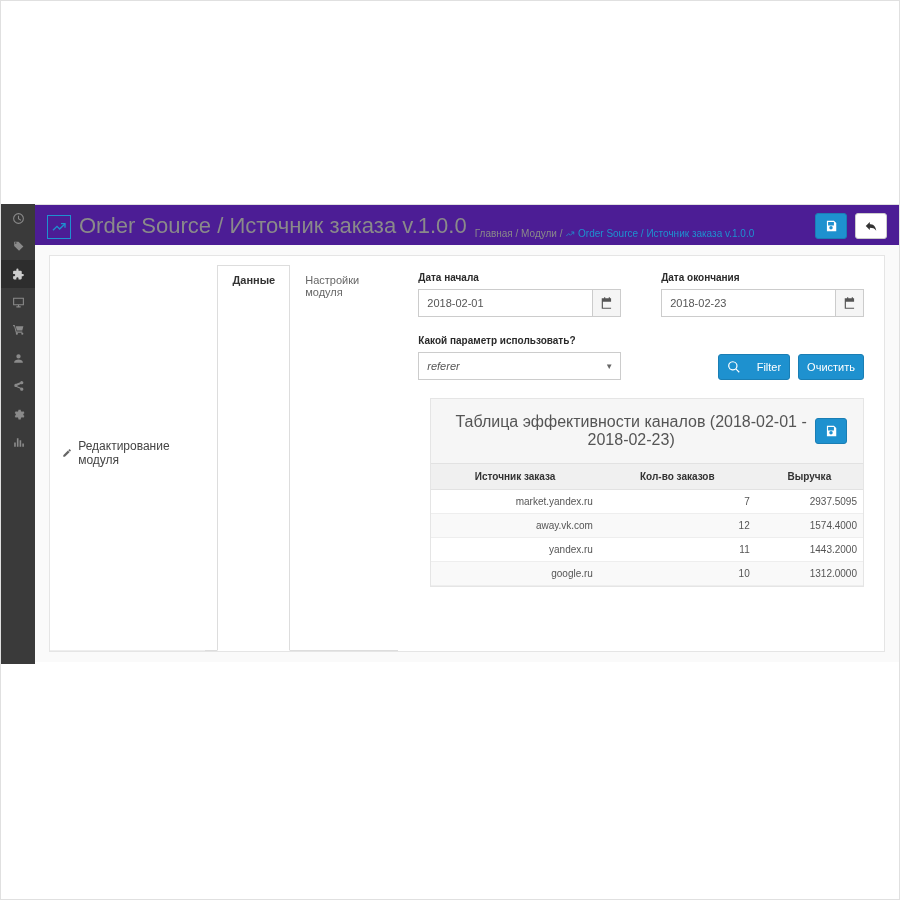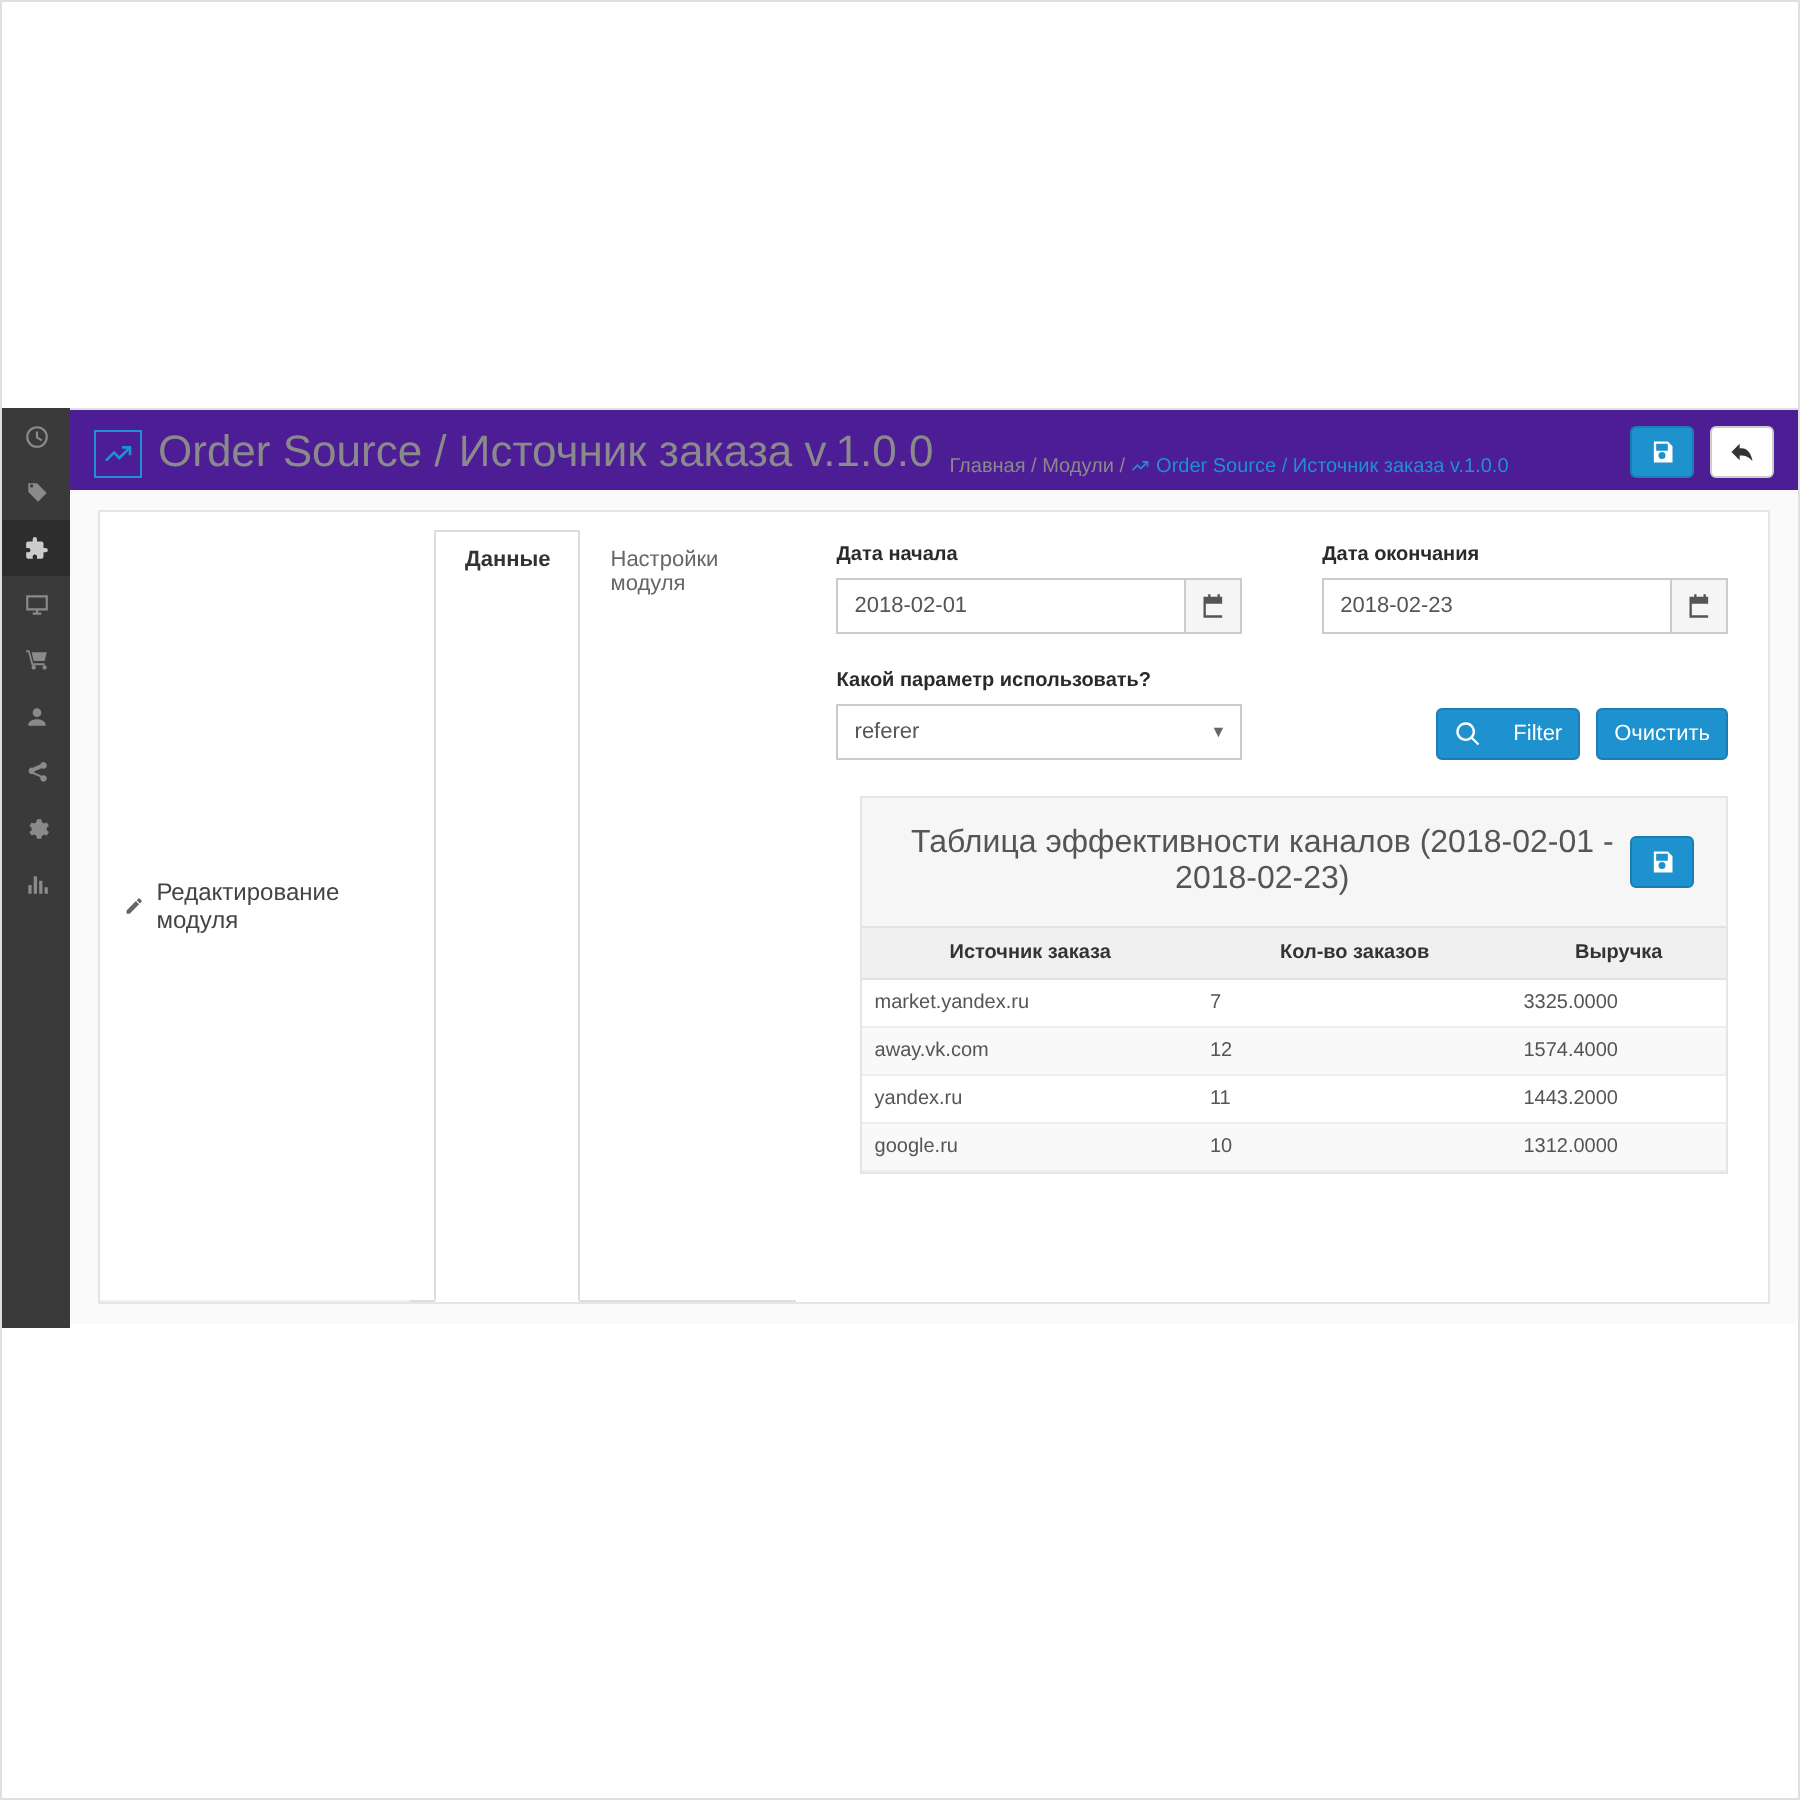--- a/index.html
+++ b/index.html
@@ -24,31 +24,31 @@
 .tab { padding: 8px 14px; font-size: 11px; color: #666; cursor: pointer; border: 1px solid transparent; border-bottom: none; position: relative; top: 1px; }
 .tab.active { border-color: #ddd; border-bottom: 1px solid #fff; background: #fff; color: #333; font-weight: bold; }
 .form-area { padding: 16px 20px; }
 .row { display: flex; gap: 40px; }
 .col { flex: 1; }
 .label { font-size: 10px; font-weight: bold; color: #2a2a2a; margin-bottom: 6px; display: block; }
 .input-group { display: flex; }
 .input-group input { flex: 1; border: 1px solid #ccc; padding: 6px 8px; font-size: 11px; color: #555; height: 28px; }
 .input-group .addon { width: 28px; height: 28px; border: 1px solid #ccc; border-left: none; background: #f5f5f5; display: flex; align-items: center; justify-content: center; }
 .select-wrap { position: relative; display: flex; }
-.select-wrap select { flex: 1; border: 1px solid #ccc; padding: 6px 8px; font-size: 11px; height: 28px; appearance: none; background: #fff; color: #555; }
+.select-wrap select { flex: 1; border: 1px solid #ccc; padding: 6px 8px; font-size: 11px; height: 28px; appearance: none; background: #fff; color: #555; font-style: italic; }
 .select-wrap .caret { position: absolute; right: 8px; top: 50%; transform: translateY(-50%); font-size: 8px; color: #666; pointer-events: none; }
 .form-row2 { display: flex; align-items: flex-end; margin-top: 18px; gap: 40px; }
 .form-row2 .col-half { width: calc(50% - 20px); }
 .form-row2 .actions { display: flex; gap: 8px; margin-left: auto; }
 .results { margin: 18px 0 0 12px; background: #f6f6f6; border: 1px solid #e5e5e5; }
 .results-header { display: flex; align-items: center; padding: 14px 16px; }
 .results-title { flex: 1; text-align: center; font-size: 16px; color: #555; font-weight: 300; }
 .table { width: 100%; border-collapse: collapse; font-size: 10px; background: #fff; }
 .table th { background: #f0f0f0; padding: 7px 6px; border-top: 1px solid #e2e2e2; border-bottom: 1px solid #e2e2e2; color: #333; font-weight: bold; text-align: center; }
-.table td { padding: 6px; border-bottom: 1px solid #eee; text-align: left; color: #555; }
+.table td { padding: 6px; border-bottom: 1px solid #eee; text-align: right; color: #555; }
 .table tr:nth-child(even) td { background: #f9f9f9; }
 svg { width: 14px; height: 14px; }
 .sidebar svg { width: 13px; height: 13px; fill: currentColor; }
 .icon-box svg { width: 16px; height: 16px; fill: none; stroke: #1e91cf; }
 </style>
 </head>
 <body>
 
 <div class="app">
   <div class="sidebar">
@@ -206,21 +206,21 @@
               <tr>
                 <th>Источник заказа</th>
                 <th>Кол-во заказов</th>
                 <th>Выручка</th>
               </tr>
             </thead>
             <tbody id="rows">
                 <tr>
                   <td>market.yandex.ru</td>
                   <td>7</td>
-                  <td>3325.0000</td>
+                  <td>2937.5095</td>
                 </tr>
                 <tr>
                   <td>away.vk.com</td>
                   <td>12</td>
                   <td>1574.4000</td>
                 </tr>
                 <tr>
                   <td>yandex.ru</td>
                   <td>11</td>
                   <td>1443.2000</td>

